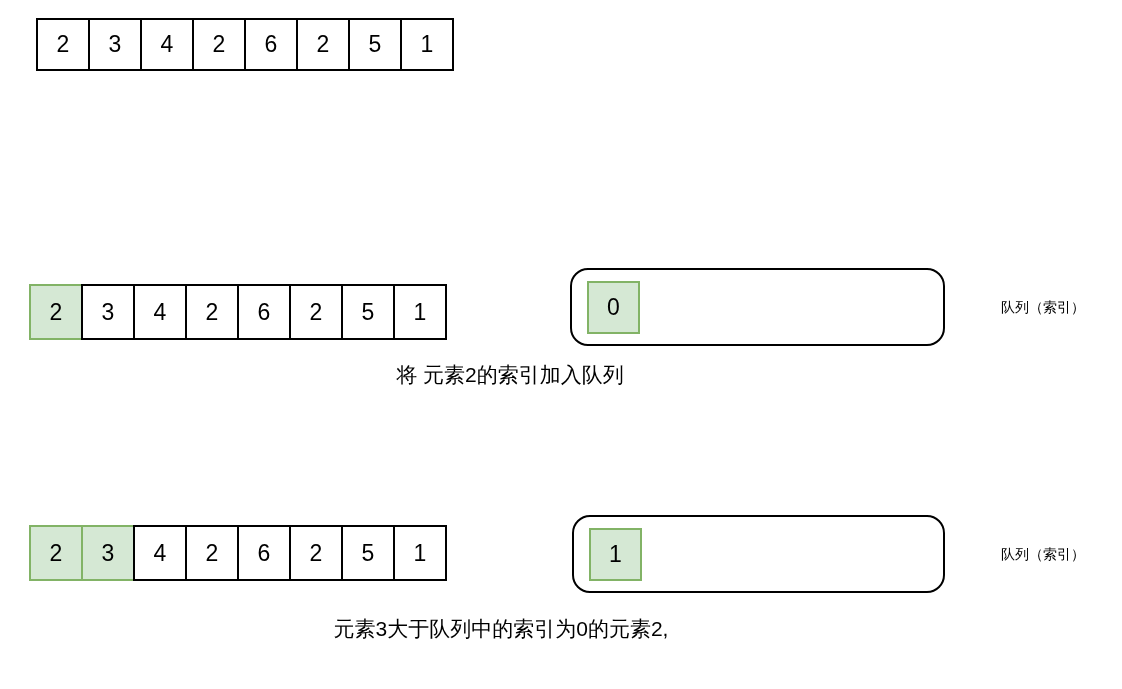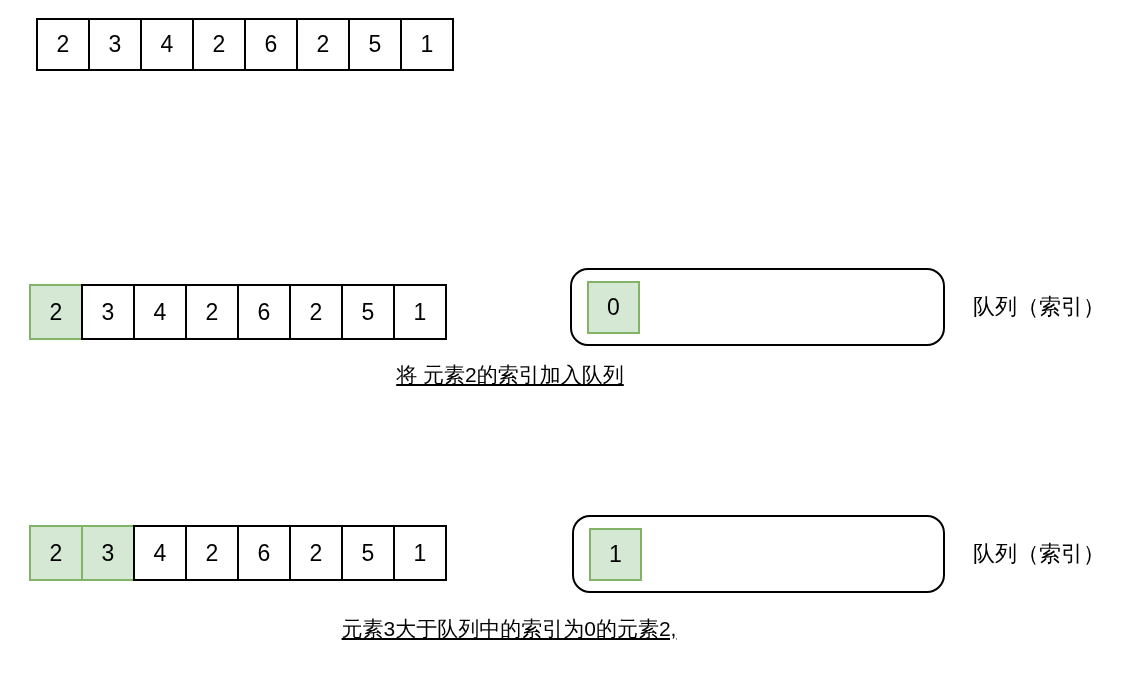--- a/index.html
+++ b/index.html
@@ -61,30 +61,30 @@
     border: 2px solid var(--highlight_border, #82b366);
     background: var(--highlight_fill, #d5e8d4);
     display: flex;
     align-items: center;
     justify-content: center;
     font-size: 23px;
     line-height: 1;
   }
   .queue-label {
     position: absolute;
-    font-size: 22px;
+    font-size: 14px;
     line-height: 26px;
     white-space: nowrap;
+    margin-left: 28px;
   }
   .caption {
     position: absolute;
     text-align: center;
     font-size: 21px;
     line-height: 24px;
-    text-decoration: underline;
   }
   .caption.two-line {
     line-height: 31px;
   }
 </style>
 </head>
 <body>
 
 <div class="canvas">
 
@@ -126,17 +126,17 @@
     <div class="cell">2</div>
     <div class="cell">5</div>
     <div class="cell">1</div>
   </div>
 
   <div class="queue-box" style="left:572px; top:515px; width:373px; height:78px;">
     <div class="queue-cell">1</div>
   </div>
   <div class="queue-label" style="left:973px; top:541px;">队列（索引）</div>
 
-  <div class="caption two-line" style="left:284px; top:613px; width:450px;">
+  <div class="caption two-line" style="left:276px; top:613px; width:450px;">
     <div>元素3大于队列中的索引为0的元素2,</div>
   </div>
 
 </div>
 
 </body></html>

